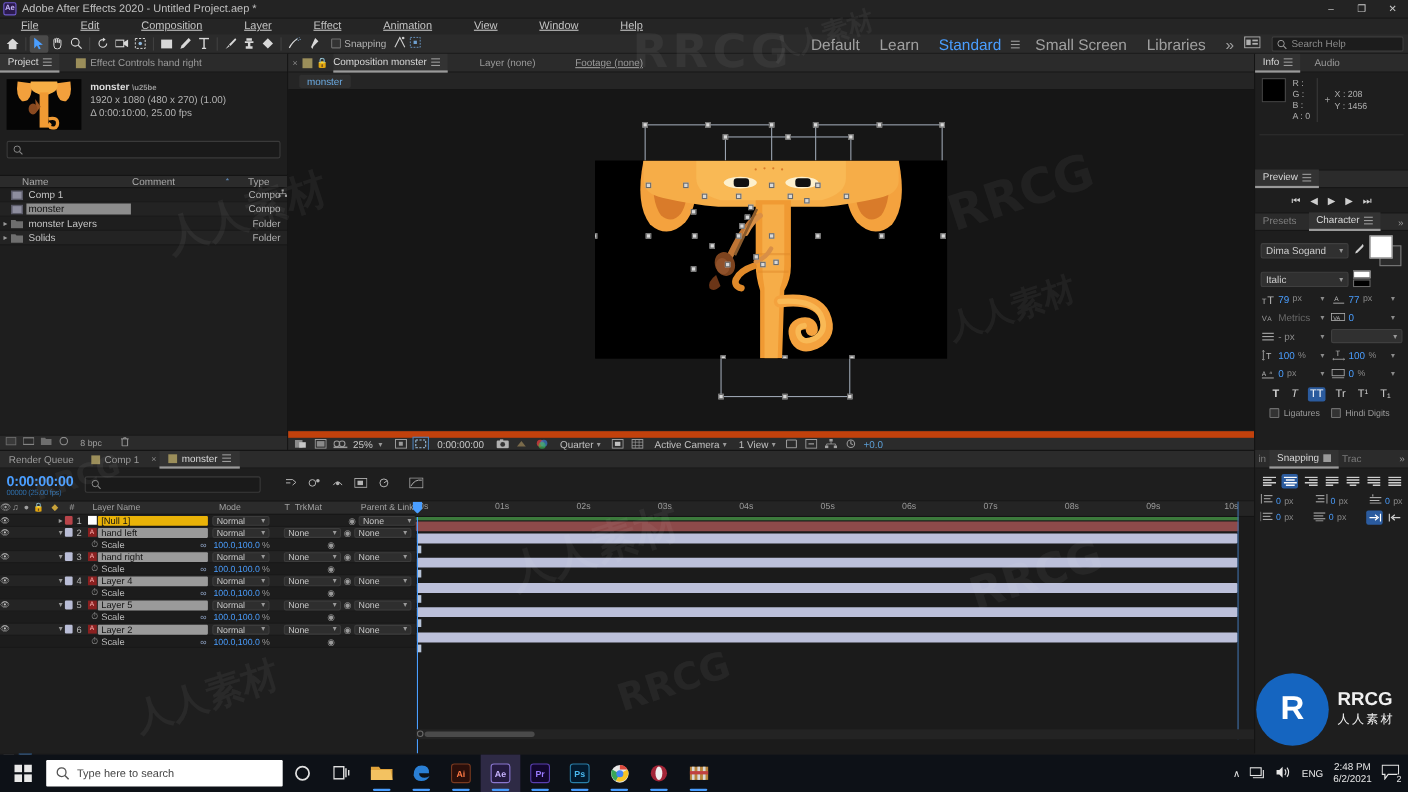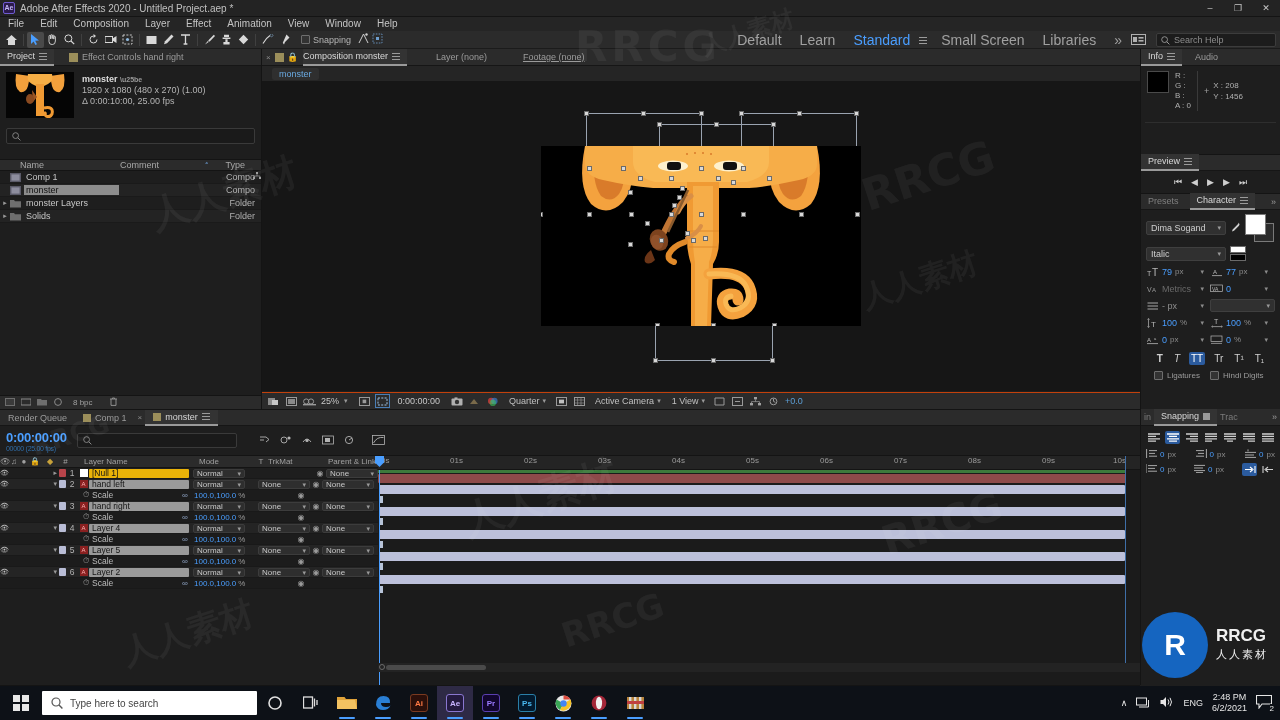--- a/index.html
+++ b/index.html
@@ -31,21 +31,21 @@
   .win-ctrl div {
     width: 28px; height: 17px; text-align: center; line-height: 17px;
     font-size: 9px; color: #c8c8c8;
   }
 
   
   .menubar {
     position: absolute; top: 17px; left: 0; width: 1280px; height: 14px;
     background: #252525; display: flex; align-items: center;
   }
-  .menubar .mi { padding: 0 8px; font-size: 10px; color: #c4c4c4; line-height: 14px; cursor: default; }
+  .menubar .mi { padding: 0 19px; font-size: 10px; color: #c4c4c4; line-height: 14px; cursor: default; text-decoration: underline; }
 
   
   .toolbar {
     position: absolute; top: 31px; left: 0; width: 1280px; height: 18px;
     background: #2b2b2b; border-bottom: 1px solid #1b1b1b;
     display: flex; align-items: center;
   }
   .tool {
     width: 17px; height: 16px; display: flex; align-items: center; justify-content: center;
     color: #d2d2d2; font-size: 10px; position: relative;
@@ -125,21 +125,21 @@
   .comp-subtab { font-size: 9px; color:#6aa9e0; background:#2f2f2f; padding: 1px 7px; border-radius:2px;}
   .comp-view {
     position: absolute; top: 32px; left: 0; right: 0; bottom: 18px; background: #161616;
     display: flex; align-items: center; justify-content: center;
   }
   .comp-canvas-wrap { position: relative; }
   .comp-canvas { width: 320px; height: 180px; background: #000; position: relative; overflow: hidden; }
   .comp-bottombar {
     position: absolute; bottom: 0; left: 0; right: 0; height: 17px; background: #2b2b2b;
     display: flex; align-items: center; gap: 5px; padding: 0 5px;
-    border-top: 1px solid #c2410c; font-size: 9px; color: #b4b4b4;
+    border-top: 6px solid #c2410c; font-size: 9px; color: #b4b4b4;
   }
   .cbtn { width:13px;height:12px;display:flex;align-items:center;justify-content:center;color:#cfcfcf;}
   .cval { color: #c8c8c8; font-size: 9px; }
   .cval.blue { color: #5c9fd6; }
   .cdrop { display:flex; align-items:center; gap:3px; font-size:9px; color:#c0c0c0;}
   .caret { font-size: 7px; color: #9a9a9a; }
 
   
   .handle { position:absolute; width:5px; height:5px; background:#d8d8d8; border:1px solid #6a6a6a; }
   .selline { position:absolute; background:#9aa3b0; }

